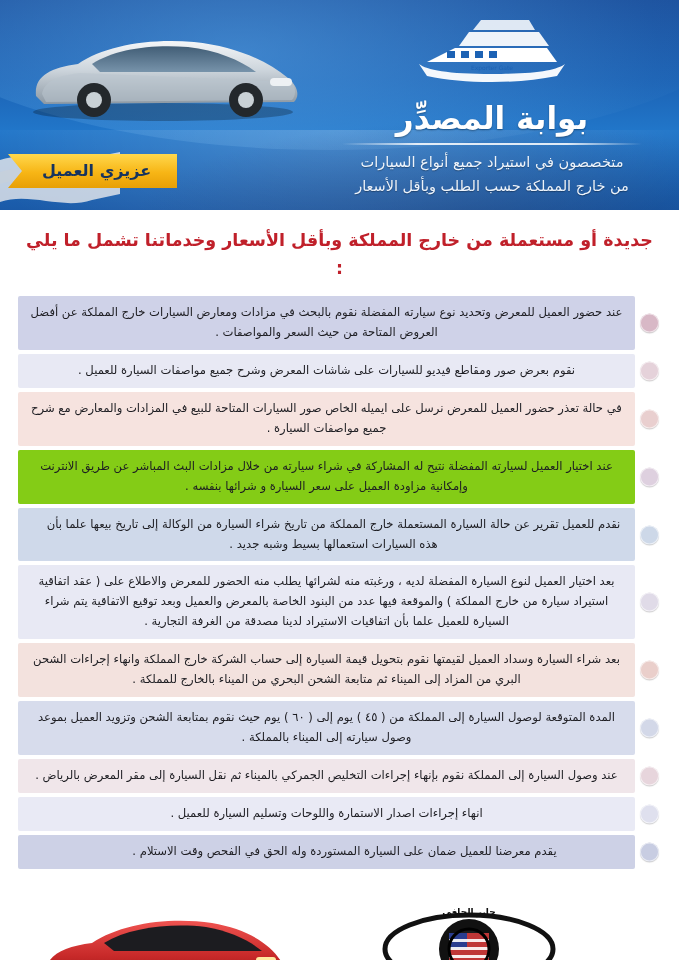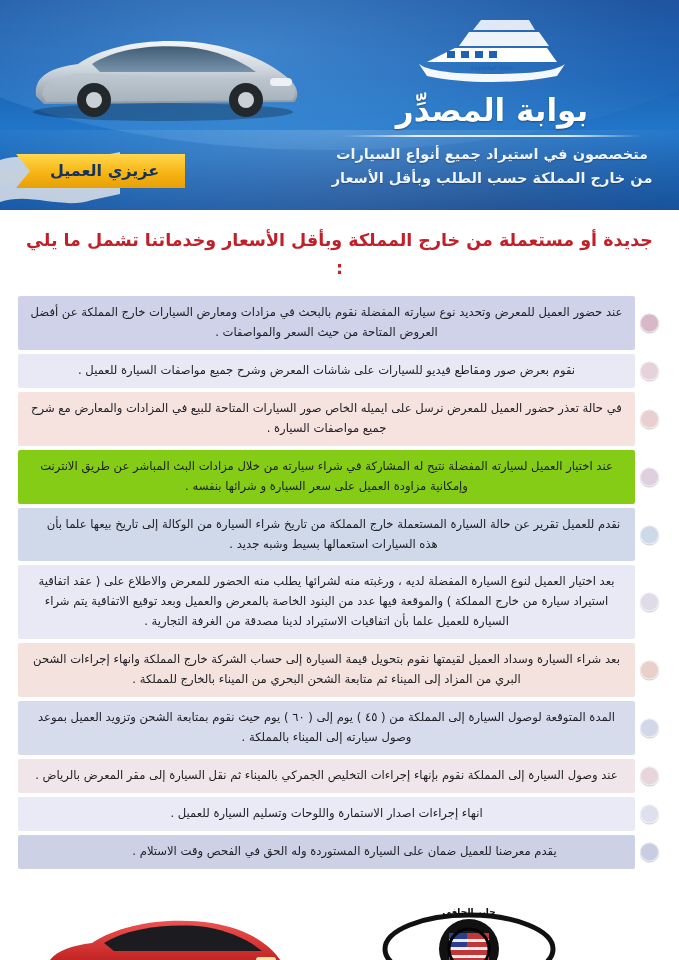--- a/index.html
+++ b/index.html
@@ -56,45 +56,45 @@
     z-index: 5;
   }
   .ship-logo { position: relative; height: 66px; }
   .ship-logo svg { display: block; margin: 0 auto; }
   .brand-name {
     font-size: 31px;
     font-weight: bold;
     letter-spacing: 0px;
     color: #ffffff;
     text-shadow: 0 1px 2px rgba(0,0,0,0.35);
-    margin-top: 8px;
+    margin-top: 16px;
   }
   .brand-rule {
     margin: 7px auto 6px auto;
     width: 300px; height: 2px;
     background: linear-gradient(90deg, rgba(255,255,255,0) 0%, rgba(255,255,255,0.85) 25%, rgba(255,255,255,0.85) 75%, rgba(255,255,255,0) 100%);
   }
   .brand-tag {
     font-size: 14.5px;
-    font-weight: bold;
+    font-weight: normal;
     line-height: 1.65;
     color: #eef4fb;
     text-shadow: 0 1px 1px rgba(0,0,0,0.3);
   }
 
   .car-top {
     position: absolute;
     top: 16px; left: 8px;
     width: 300px; height: 110px;
     z-index: 4;
   }
 
   .ribbon {
     position: absolute;
-    left: 16px; bottom: 22px;
+    left: 8px; bottom: 22px;
     z-index: 6;
     display: flex;
     align-items: center;
   }
   .ribbon-body {
     background: linear-gradient(180deg, #ffd84d 0%, #f7b515 55%, #e79f06 100%);
     color: #16335e;
     font-size: 16px;
     font-weight: bold;
     padding: 7px 26px 8px 34px;

